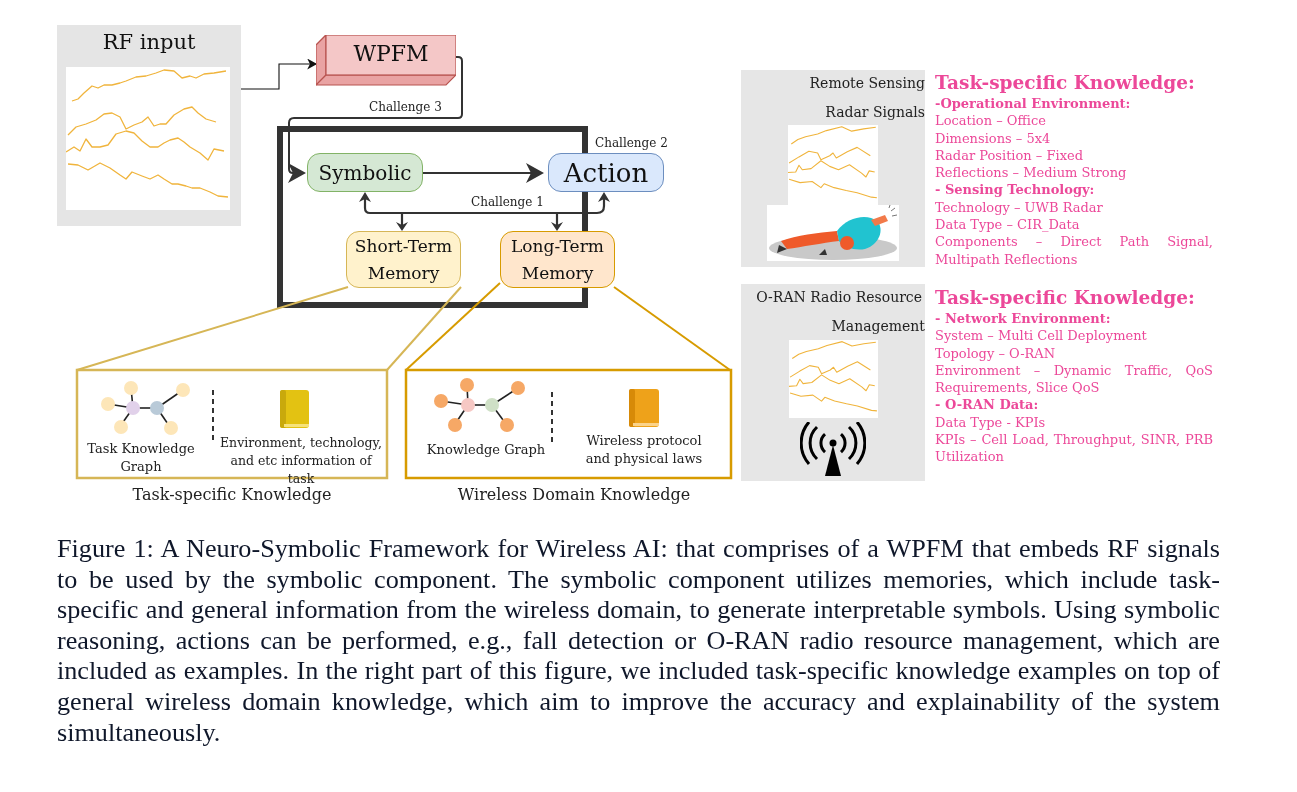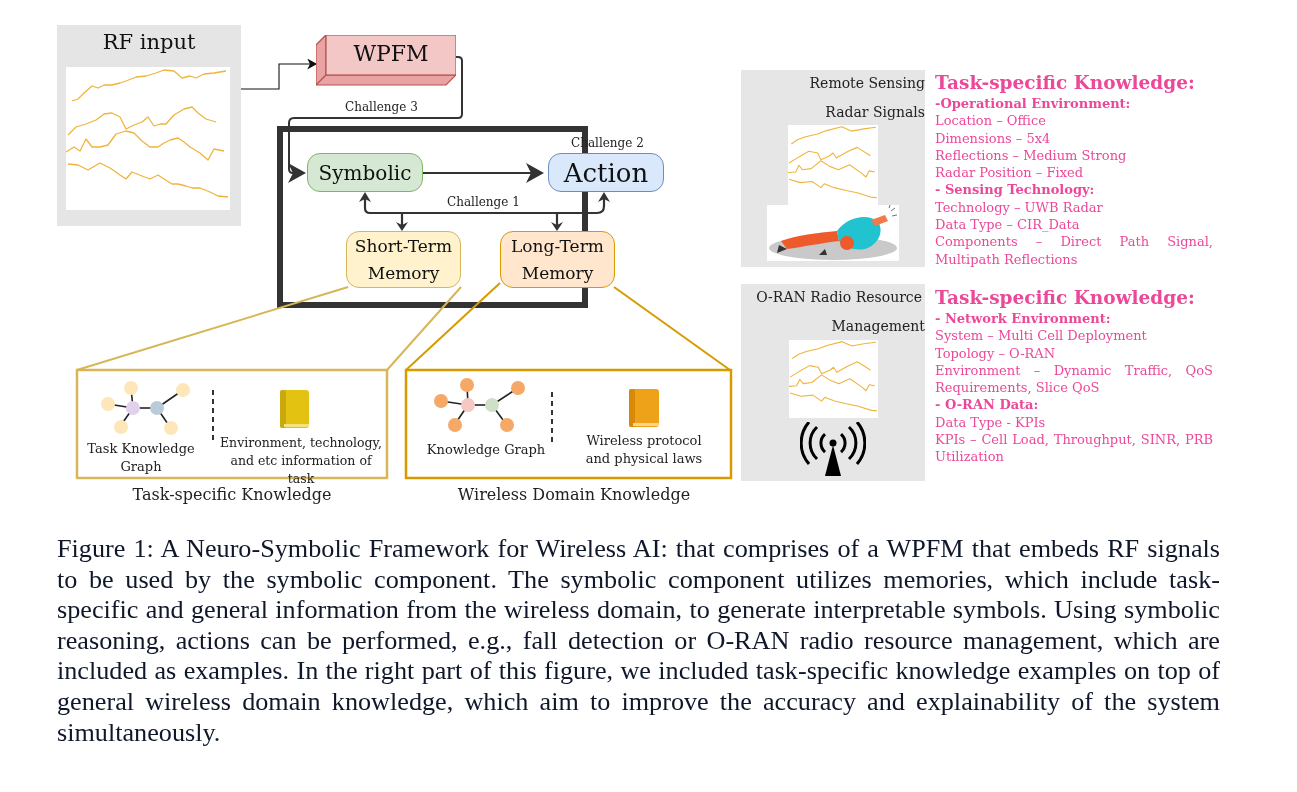--- a/index.html
+++ b/index.html
@@ -2,21 +2,21 @@
 <html><head>
 <meta charset="utf-8">
 <style>
   html, body { margin:0; padding:0; background:#ffffff; }
   body { width:1297px; height:792px; position:relative; overflow:hidden; font-family:"DejaVu Serif", serif; color:#111; }
   .abs { position:absolute; }
   .rf-panel { left:57px; top:25px; width:184px; height:201px; background:#e5e5e5; }
   .rf-title { left:57px; top:30px; width:184px; text-align:center; font-size:21px; color:#111; }
   .sig-box { background:#fff; }
   .node { position:absolute; border-radius:13px; display:flex; align-items:center; justify-content:center; text-align:center; box-sizing:border-box; }
-  .label-s { font-size:12px; color:#222; position:absolute; }
+  .label-s { font-size:12px; color:#222; position:absolute;margin-left:24px; }
   .side-panel { background:#e6e6e6; position:absolute; }
   .side-title { position:absolute; text-align:right; font-size:14px; color:#222; }
   .ks { position:absolute; font-size:13px; line-height:17.3px; color:#ec4899; }
   .ks .h1 { font-size:18.5px; font-weight:bold; line-height:24px; }
   .ks .h2 { font-weight:bold; }
   .ks .j { text-align:justify; text-align-last:left; }
   .caption { position:absolute; left:57px; top:534px; width:1163px; font-family:"Liberation Serif", serif; font-size:26.2px; line-height:30.6px; text-align:justify; color:#0f172a; }
   .kb-text { position:absolute; font-size:13px; text-align:center; color:#222; line-height:18px; }
   .kb-title { position:absolute; font-size:16px; text-align:center; color:#222; }
 </style>
@@ -194,22 +194,22 @@
     <line x1="125" y1="11" x2="130" y2="10" stroke="#777" stroke-width="1"></line>
     <line x1="122" y1="3" x2="123" y2="0" stroke="#777" stroke-width="1"></line>
   </svg>
 </div>
 
 <div class="ks" style="left:935px; top:71px; width:278px;">
   <div class="h1">Task-specific Knowledge:</div>
   <div class="h2">-Operational Environment:</div>
   <div>Location – Office</div>
   <div>Dimensions – 5x4</div>
+  <div>Radar Position – Fixed</div>
   <div>Reflections – Medium Strong</div>
-  <div>Radar Position – Fixed</div>
   <div class="h2">- Sensing Technology:</div>
   <div>Technology – UWB Radar</div>
   <div>Data Type – CIR_Data</div>
   <div class="j">Components – Direct Path Signal, Multipath Reflections</div>
 </div>
 
 <div class="side-panel" style="left:741px; top:284px; width:184px; height:197px;"></div>
 <div class="side-title" style="left:715px; top:289px; width:184px;padding-left:23px;">O-RAN Radio Resource</div>
 <div class="side-title" style="left:741px; top:318px; width:184px;">Management</div>
 <div class="abs" style="left:789px; top:340px; width:89px; height:78px; background:#fff;">

